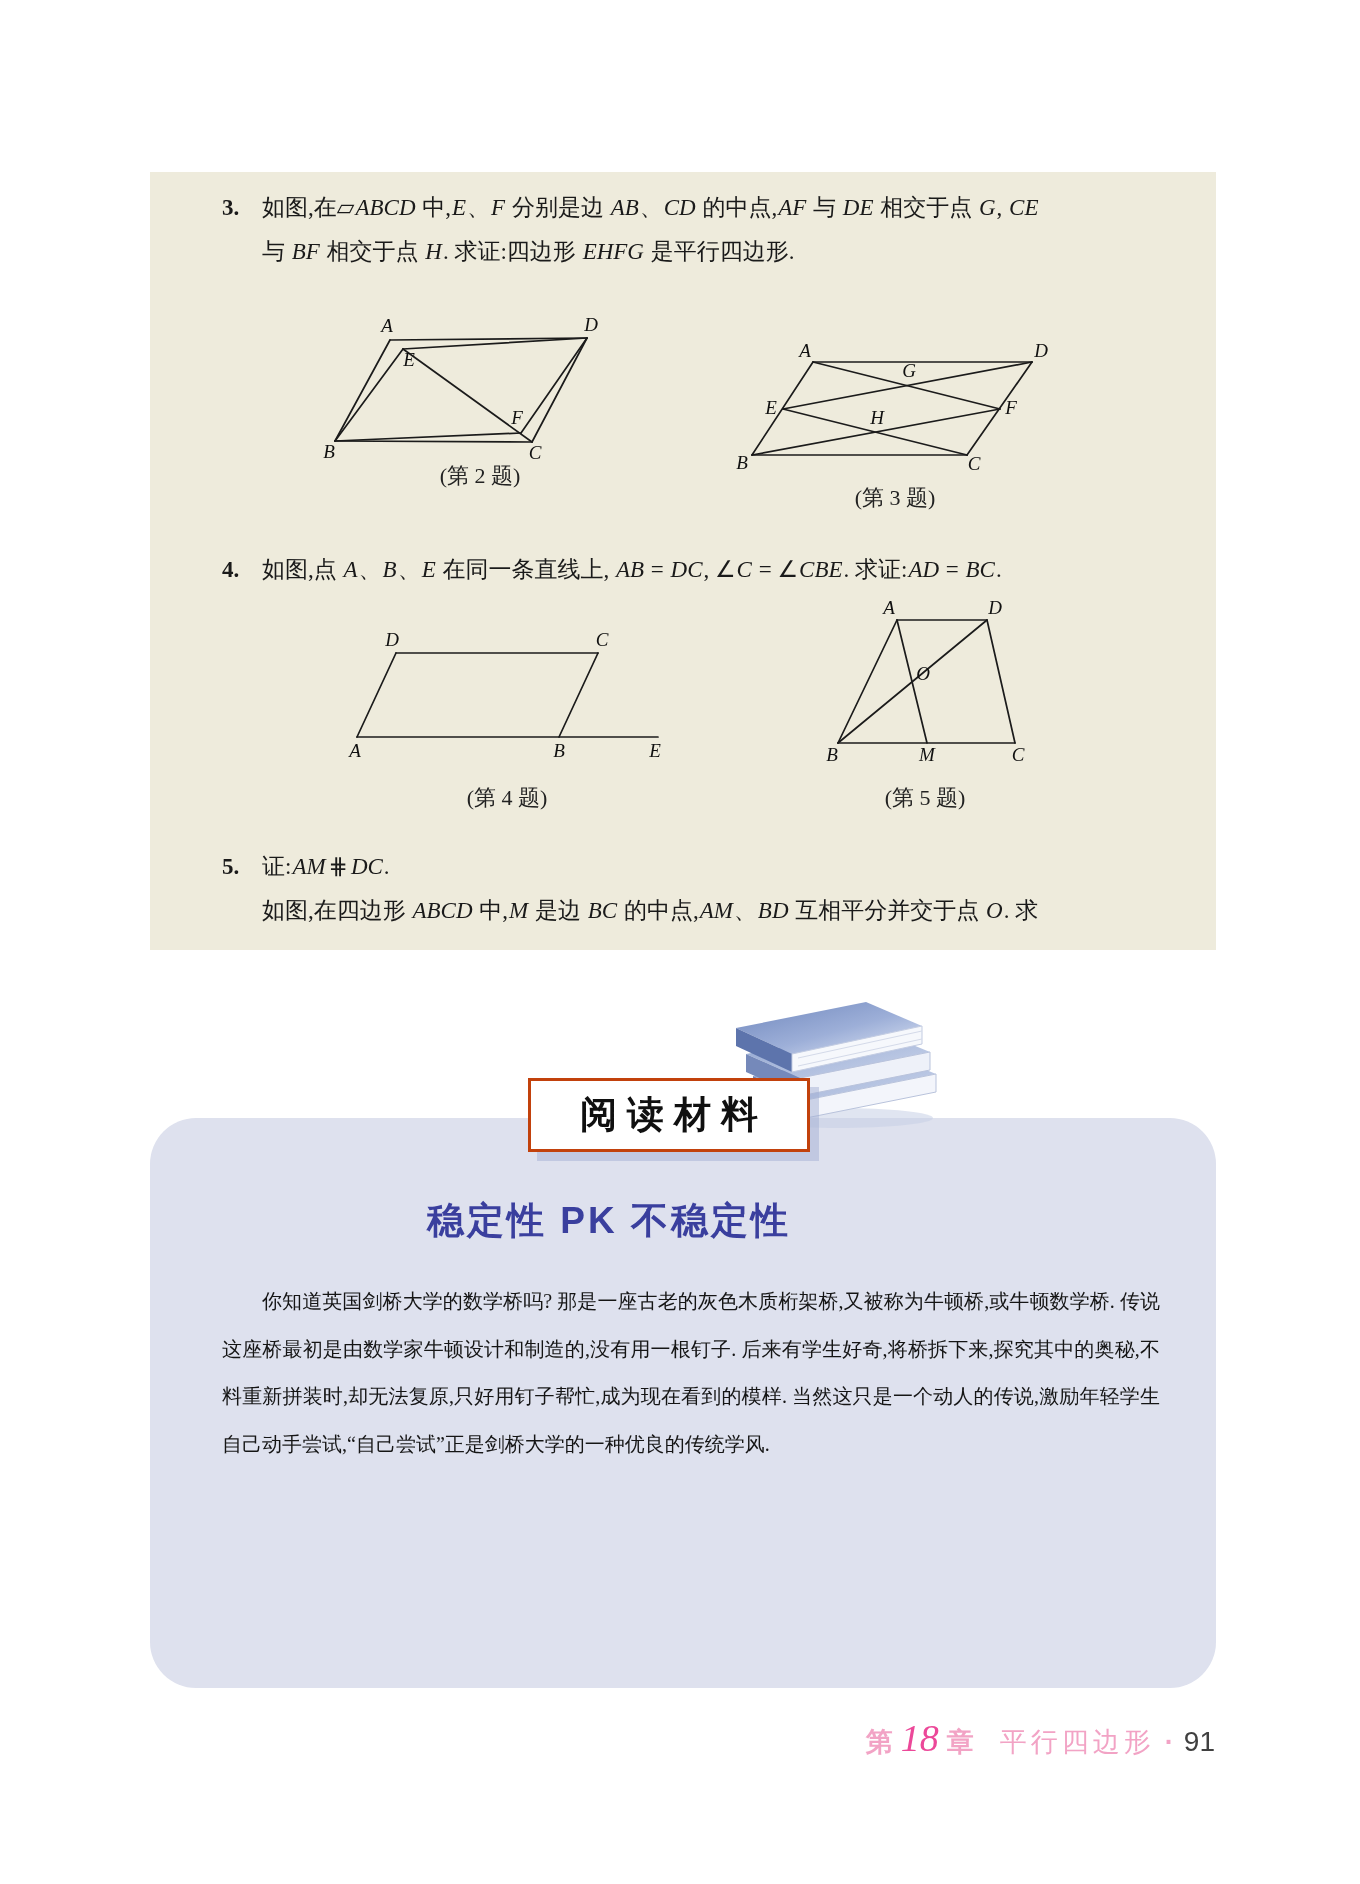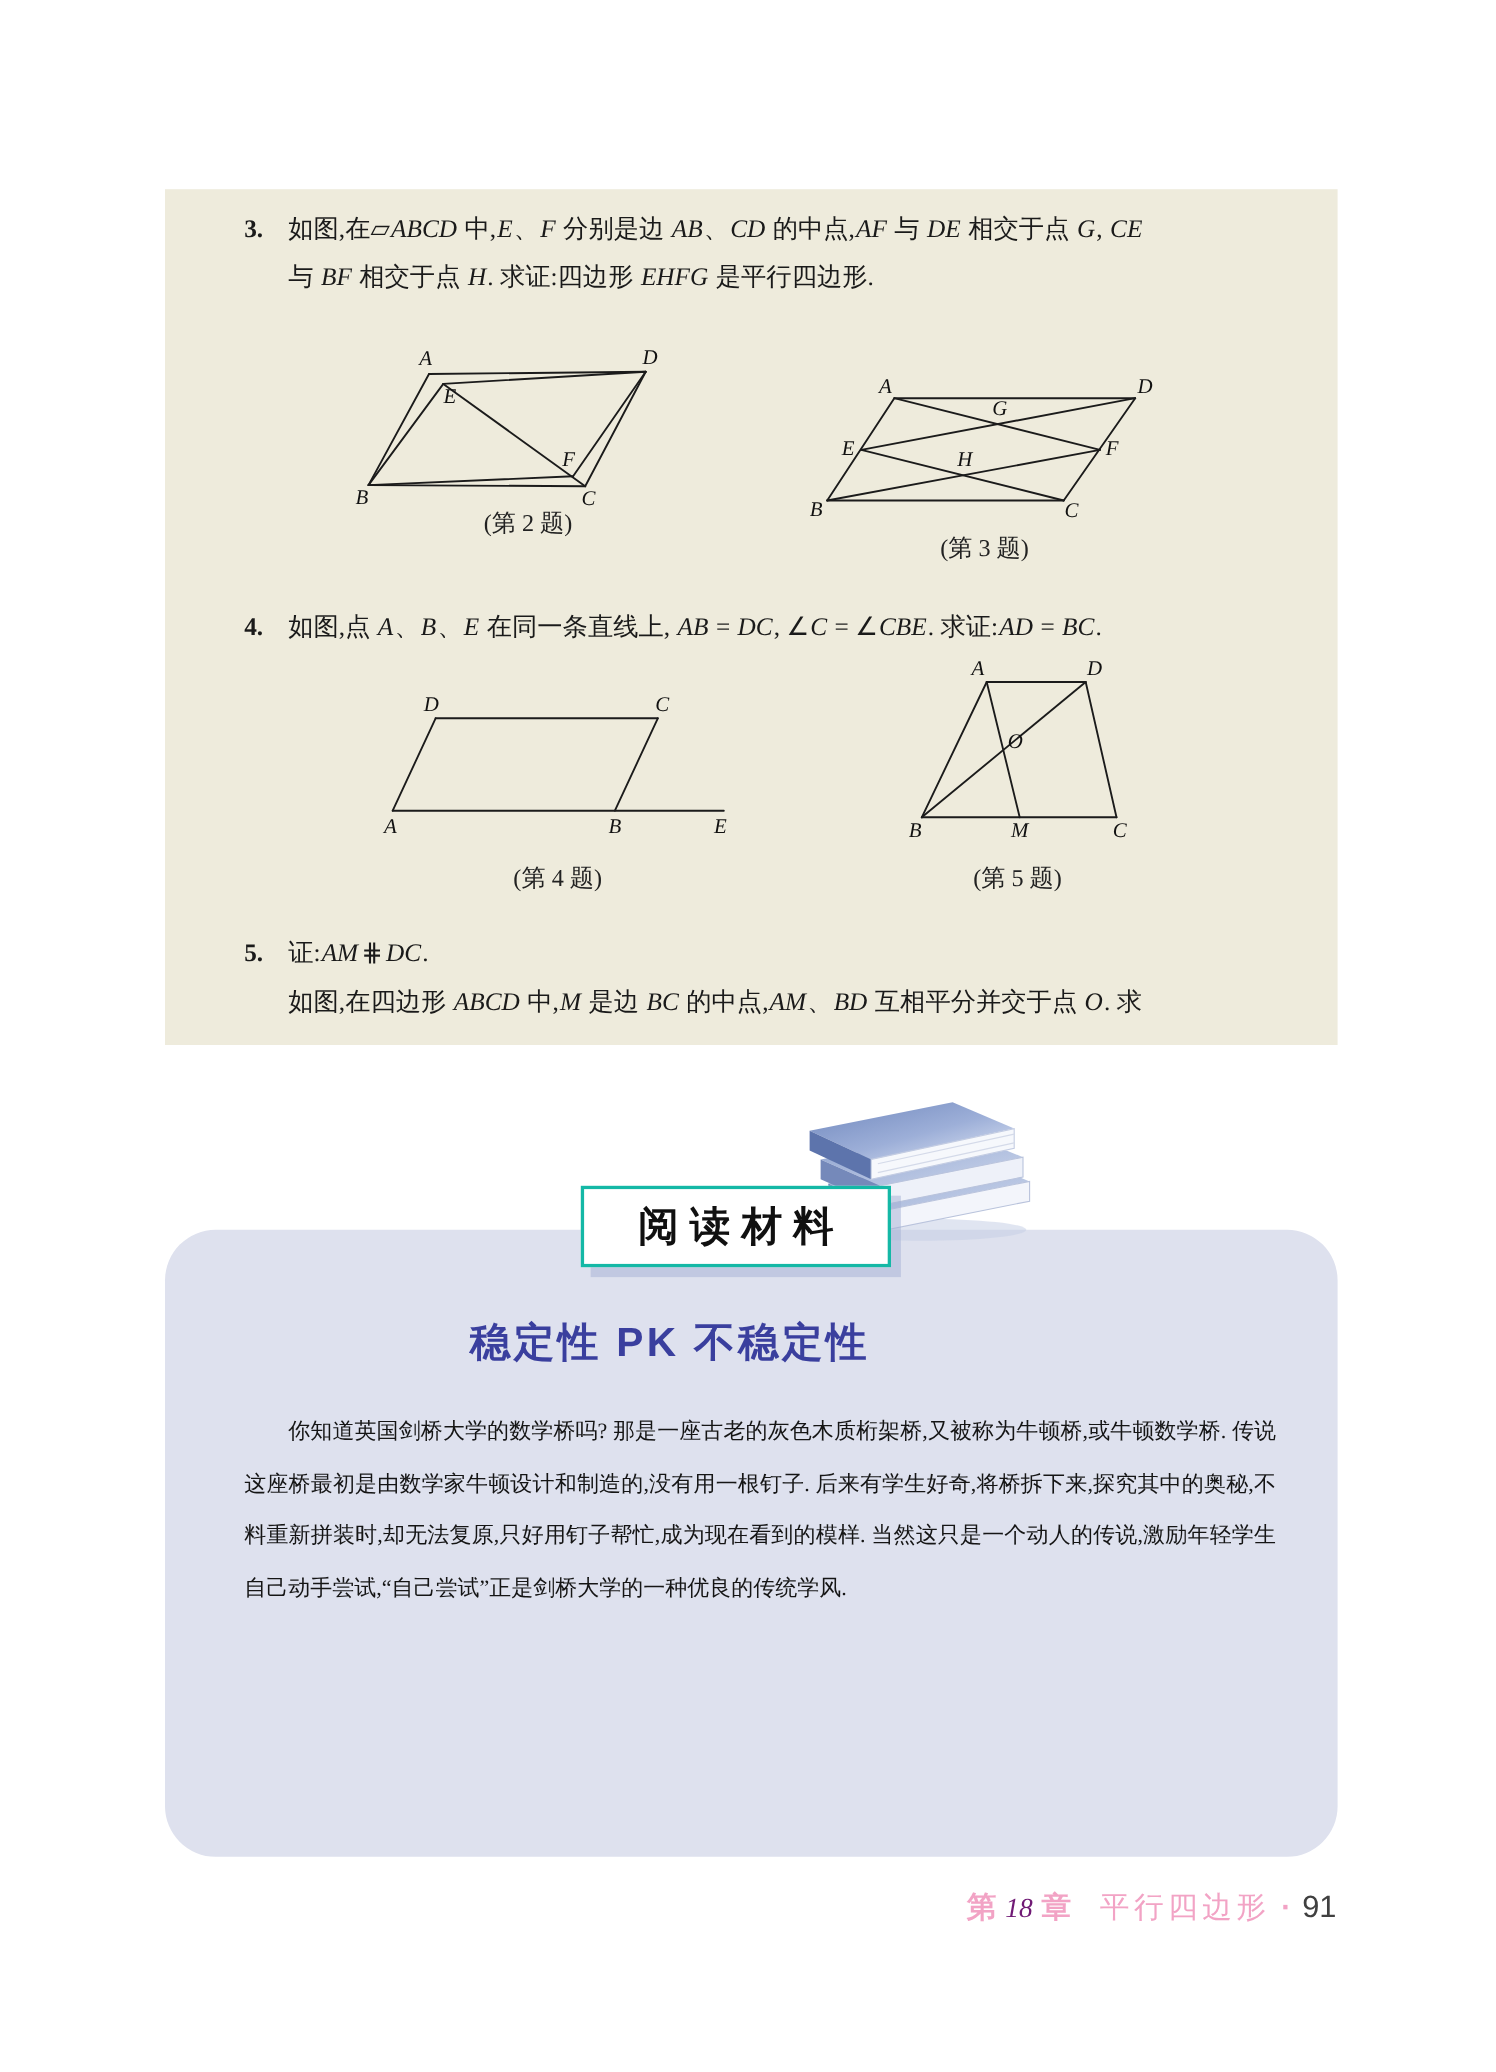--- a/index.html
+++ b/index.html
@@ -32,38 +32,38 @@
   #cap2{left:370px;top:461px;}
   #cap3{left:785px;top:483px;}
   #cap4{left:397px;top:783px;}
   #cap5{left:815px;top:783px;}
 
   
   .panel{position:absolute;left:150px;top:1118px;width:1066px;height:570px;
          background:#dee1ee;border-radius:46px;z-index:1;}
   .books{position:absolute;left:718px;top:992px;z-index:3;}
   .tab{position:absolute;left:528px;top:1078px;width:282px;height:74px;box-sizing:border-box;
-       background:#ffffff;border:3px solid #14b8a6;z-index:4;
+       background:#ffffff;border:3px solid #c2410c;z-index:4;
        display:flex;align-items:center;justify-content:center;
        box-shadow:9px 9px 0 rgba(163,176,211,.5);
        font-family:"Liberation Sans",sans-serif;font-weight:700;font-size:37px;
        letter-spacing:10px;text-indent:10px;color:#101010;}
   .rtitle{position:absolute;left:150px;top:1196px;width:918px;text-align:center;z-index:2;
           font-family:"Liberation Sans",sans-serif;font-weight:700;font-size:37px;
           letter-spacing:3px;color:#3a3f9e;}
   .rtext{position:absolute;left:222px;top:1278px;width:938px;z-index:2;
          font-size:20px;line-height:47.5px;text-align:justify;color:#151515;}
   .rtext p{margin:0;text-indent:2em;}
 
   
   .footer{position:absolute;top:1716px;right:145px;display:flex;align-items:baseline;
           font-family:"Liberation Sans",sans-serif;}
   .f-cn{color:#f2a3c5;font-weight:700;font-size:27px;}
-  .f-num{color:#701a75;font-family:"Liberation Serif",serif;font-style:italic;
-         font-size:25px;margin:0 8px;}
+  .f-num{color:#ec4899;font-family:"Liberation Serif",serif;font-style:italic;
+         font-size:38px;margin:0 8px;}
   .f-title{color:#f2a3c5;font-family:"Liberation Serif",serif;font-size:27px;
            margin-left:26px;letter-spacing:4px;}
   .f-sep{color:#f2a3c5;font-weight:700;margin:0 10px;font-size:27px;}
   .f-page{color:#404040;font-size:28px;}
 </style>
 </head>
 <body>
 
 <div class="page">
 

